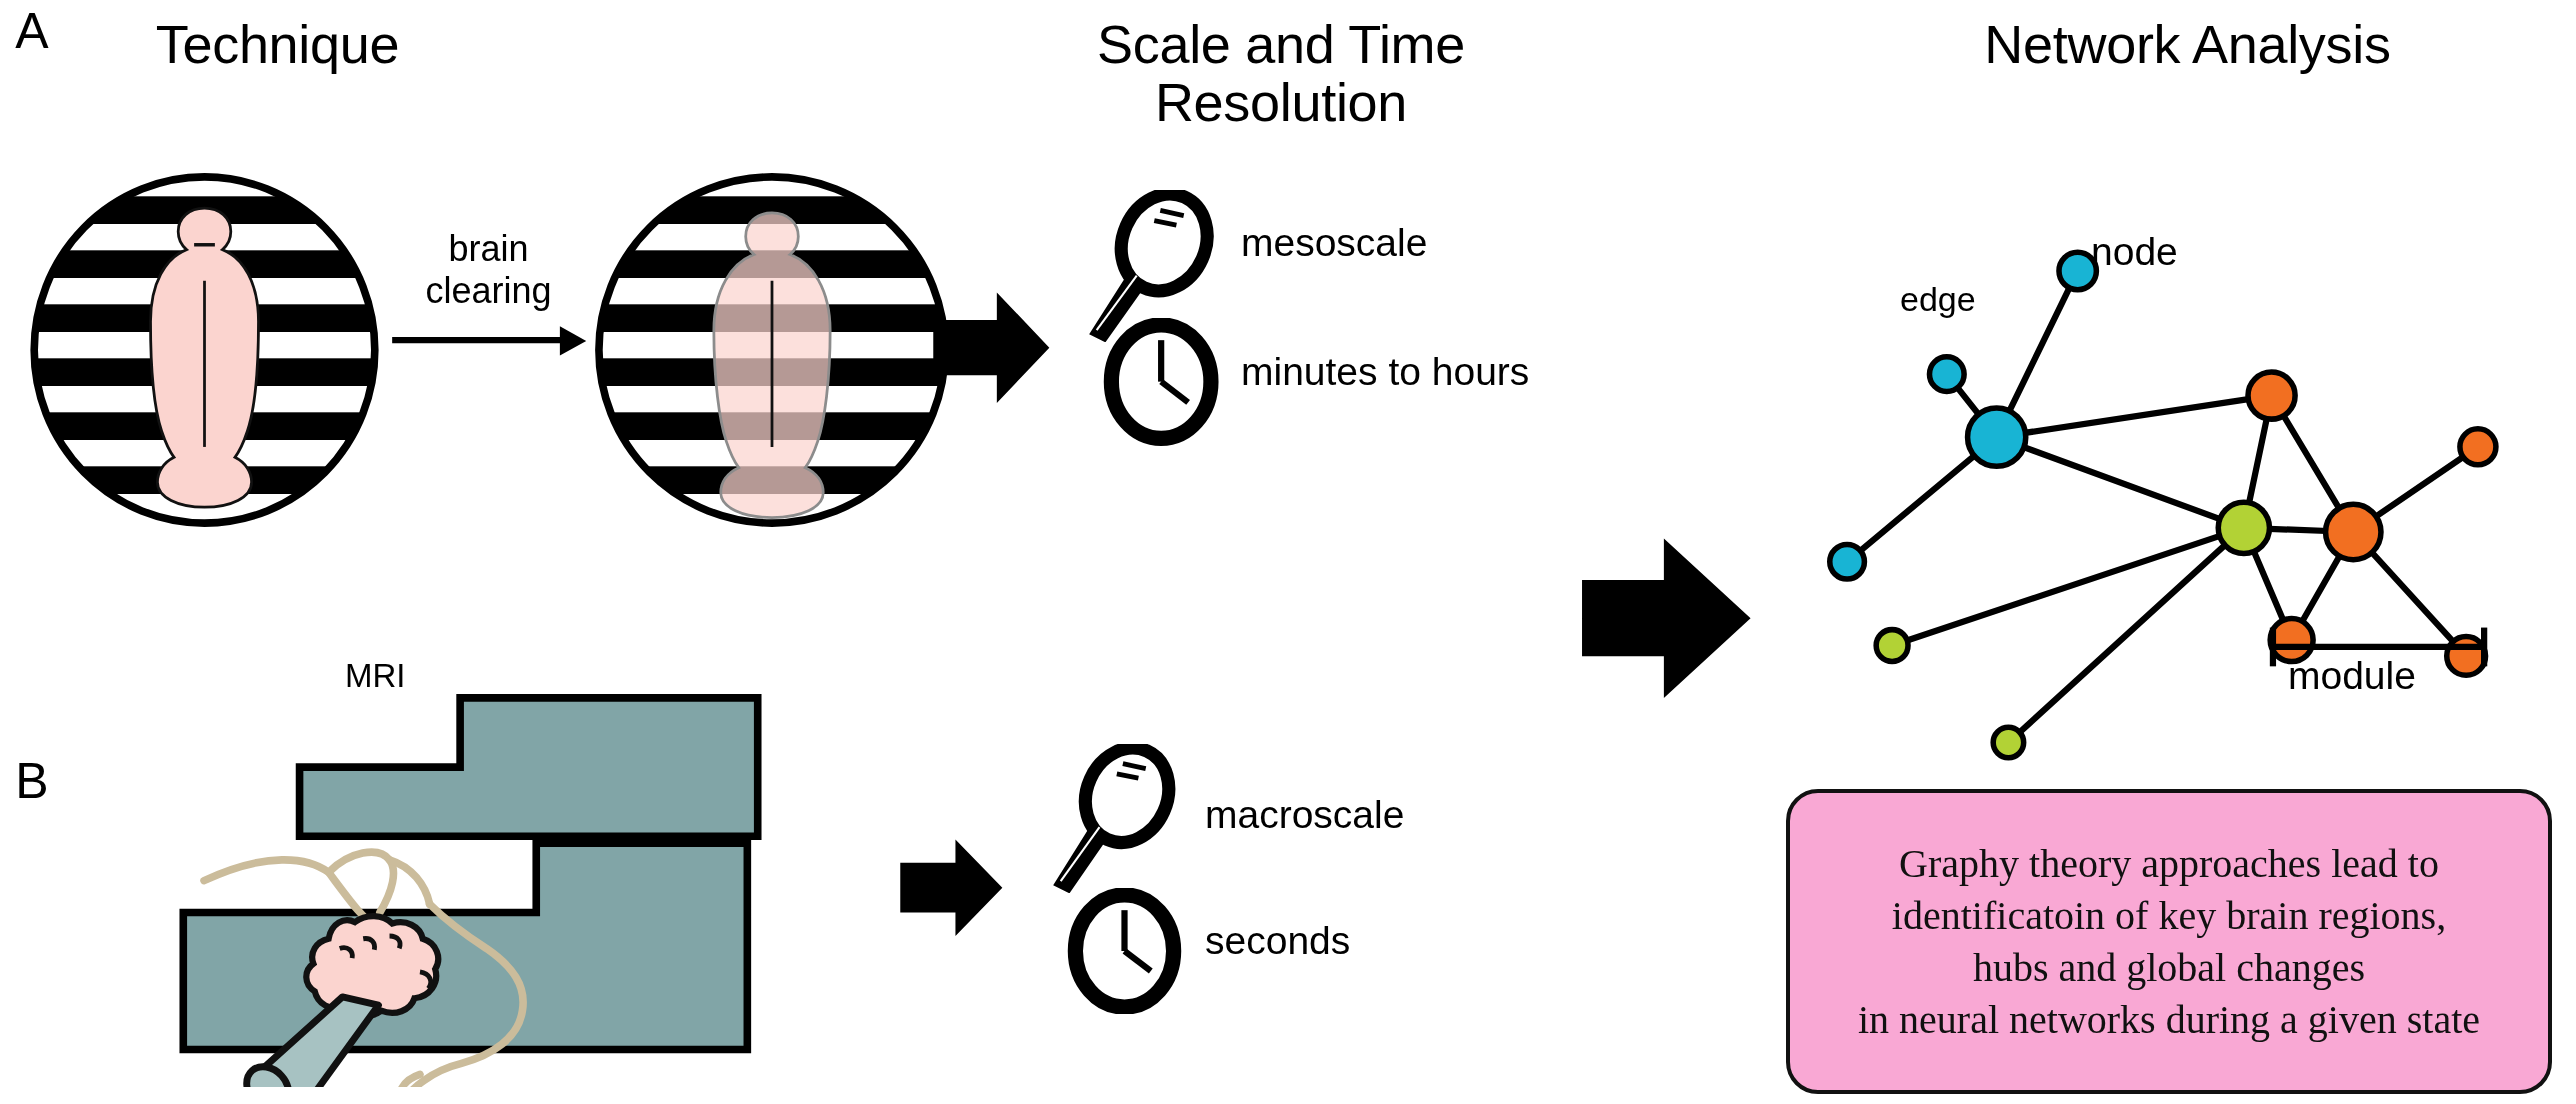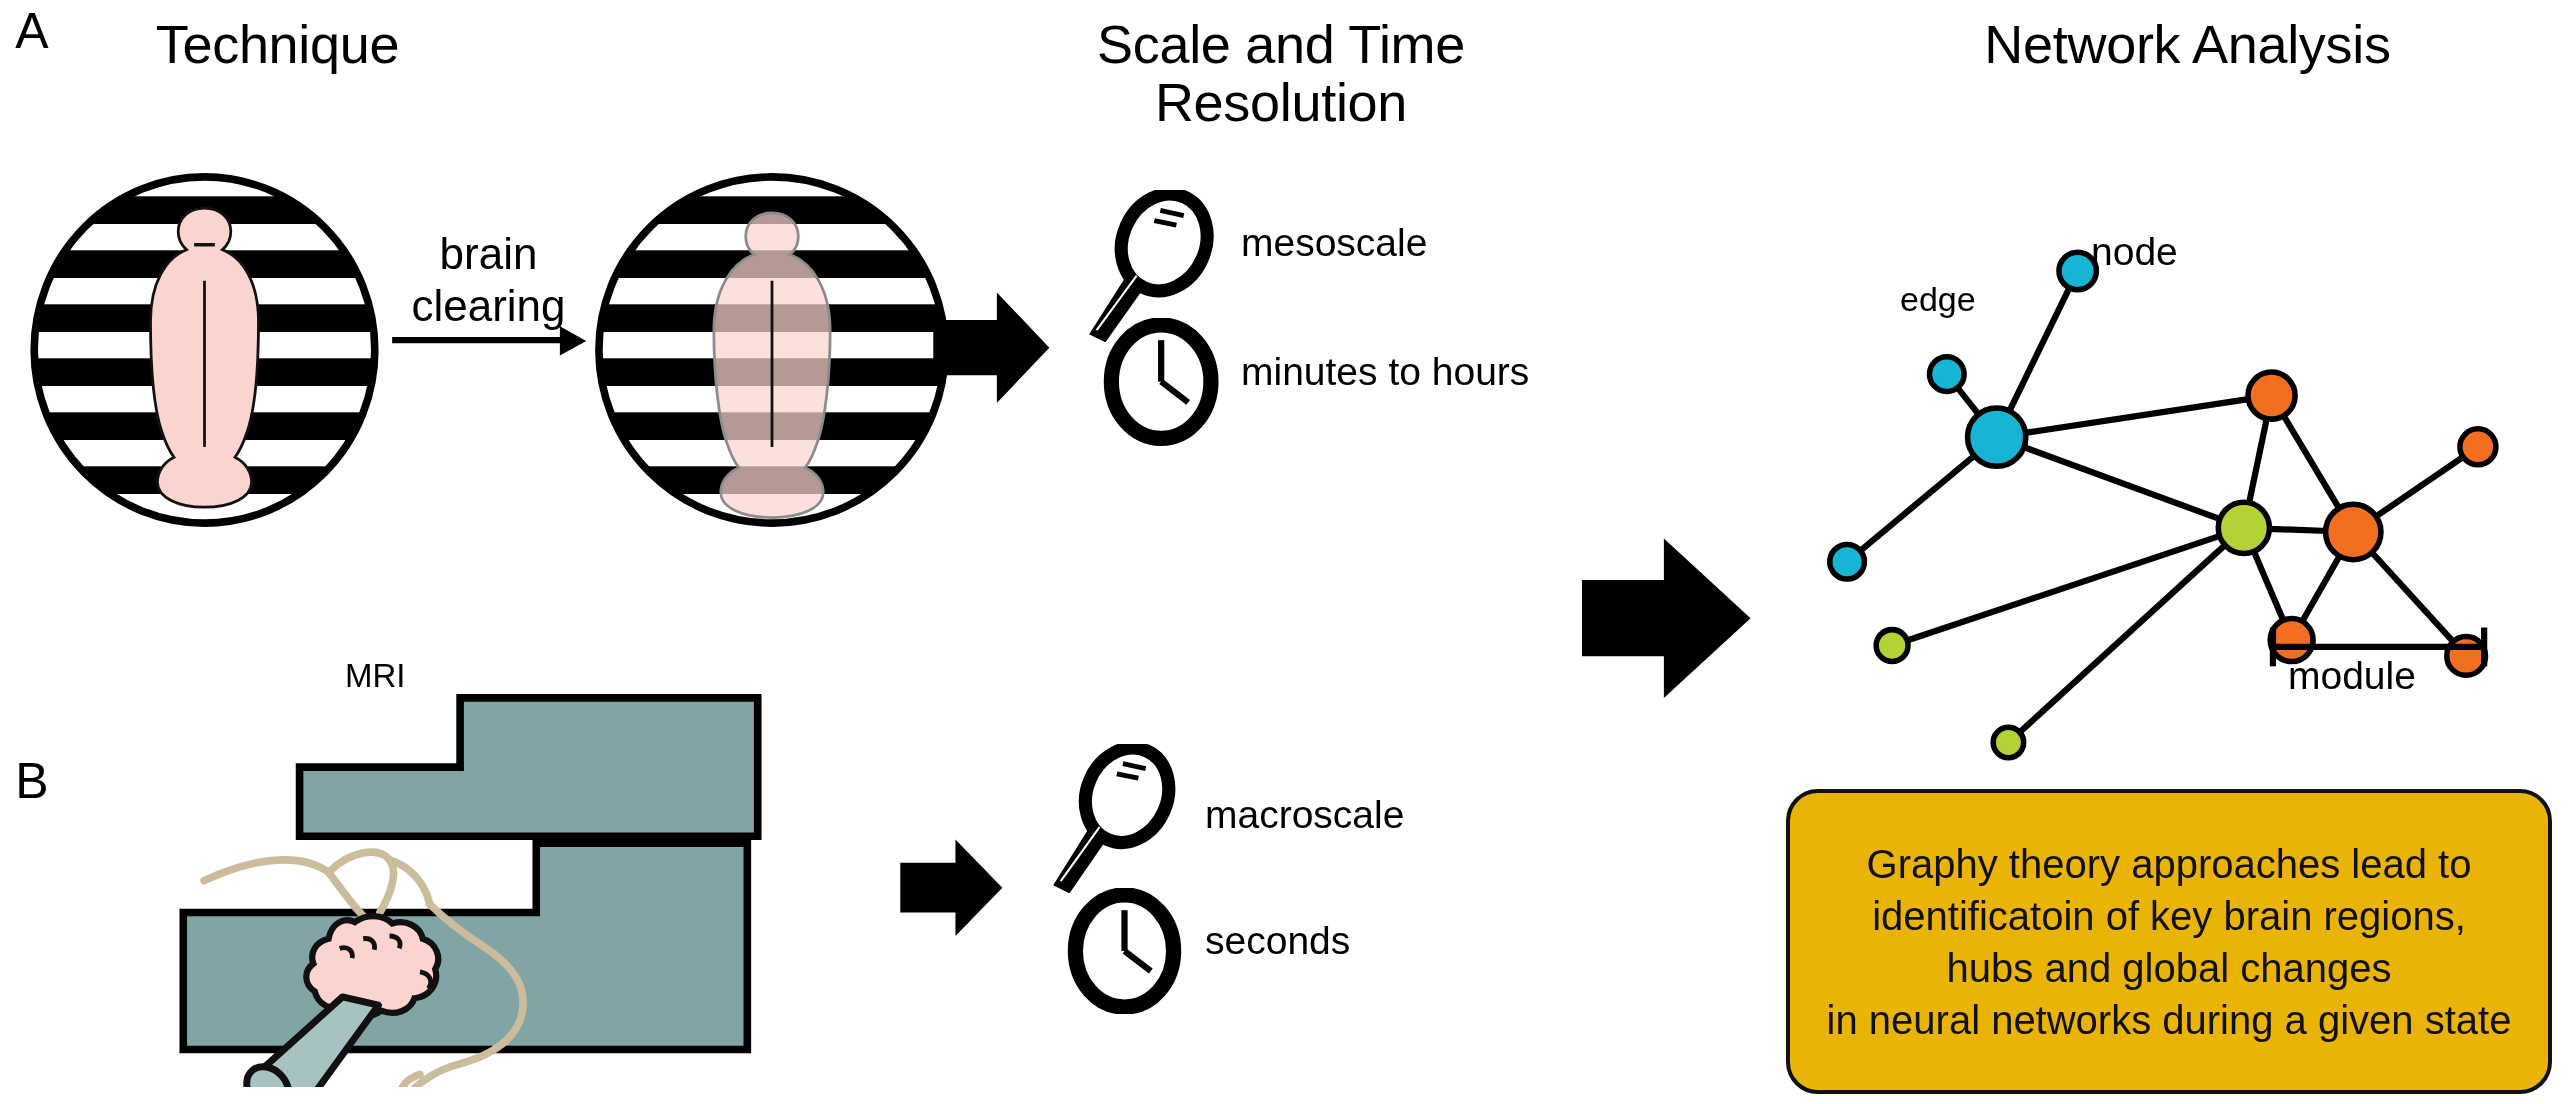--- a/index.html
+++ b/index.html
@@ -51,21 +51,21 @@
     color: #000;
     white-space: pre-line;
   }
 
   
   #brain-clearing-label {
     left: 395px;
     top: 228px;
     width: 187px;
     text-align: center;
-    font-size: 44px;
+    font-size: 36px;
     line-height: 1.18;
   }
 
   
   #network-label-node  { left: 2091px; top: 230px; font-size: 39px; }
   #network-label-edge  { left: 1900px; top: 280px; font-size: 34px; }
   #network-label-module{ left: 2288px; top: 654px; font-size: 39px; }
 
   
   .scale-row-label { position: absolute; font-size: 39px; line-height: 1; color: #000; }
@@ -79,25 +79,26 @@
 
   
   #conclusion-box {
     position: absolute;
     left: 1786px;
     top: 789px;
     width: 766px;
     height: 305px;
     border: 4.8px solid #111;
     border-radius: 32px;
-    background: #eab308;
+    background: #f9a8d4;
     box-sizing: border-box;
     display: flex;
     align-items: center;
     justify-content: center;
+    font-family: Liberation Serif, serif;
   }
   #conclusion-text {
     text-align: center;
     font-size: 40px;
     line-height: 1.30;
     color: #111;
     white-space: pre-line;
     padding: 0 12.5px;
   }
 

